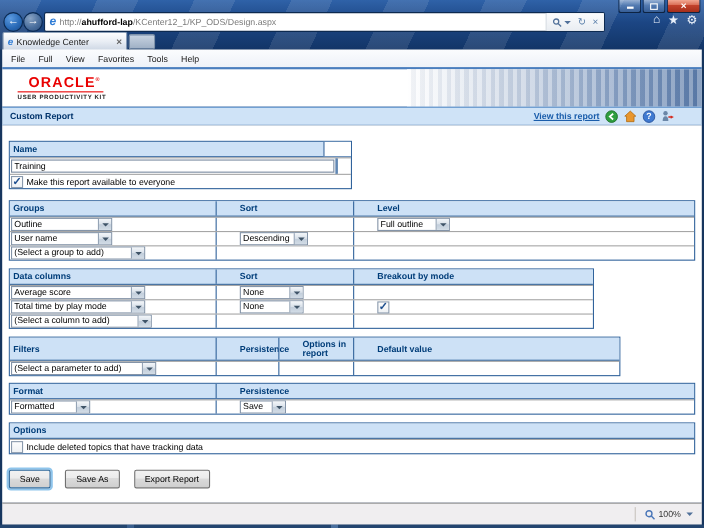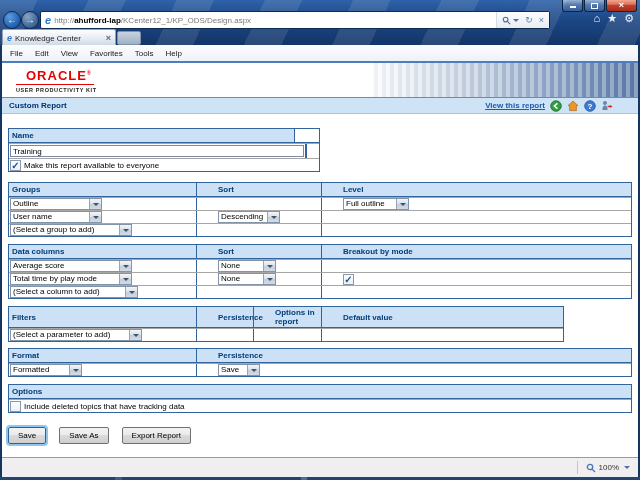--- a/index.html
+++ b/index.html
@@ -166,21 +166,21 @@
     <div class="tab">
       <span class="ie-ico" style="font-size:9px;">e</span>
       <span class="tab-label">Knowledge Center</span>
       <span class="tab-close">×</span>
     </div>
     <div class="newtab"></div>
   </div>
 
   <div class="menubar">
     <span class="menu-item">File</span>
-    <span class="menu-item">Edit</span>
+    <span class="menu-item">Full</span>
     <span class="menu-item">View</span>
     <span class="menu-item">Favorites</span>
     <span class="menu-item">Tools</span>
     <span class="menu-item">Help</span>
   </div>
 
   <div class="banner">
     <div class="banner-grad"></div>
     <div class="logo">
       <div class="logo-word"><span>ORACLE</span><sup>®</sup></div>
@@ -282,21 +282,21 @@
           <div class="dd" style="width:122px;">
               <span class="dd-lbl">(Select a group to add)</span>
               <span class="dd-btn"></span>
             </div>
         </div>
         <div class="td c2"></div>
         <div class="td c3"></div>
       </div>
     </div>
 
-    <div class="rpt-table" style="left:6px;top:130px;width:624px;">
+    <div class="rpt-table" style="left:6px;top:130px;width:532px;">
       <div class="trow thead hrow">
         <div class="th c1">Data columns</div>
         <div class="th c2">Sort</div>
         <div class="th c3">Breakout by mode</div>
       </div>
       <div class="trow brow">
         <div class="td c1">
           <div class="dd" style="width:122px;">
               <span class="dd-lbl">Average score</span>
               <span class="dd-btn"></span>

